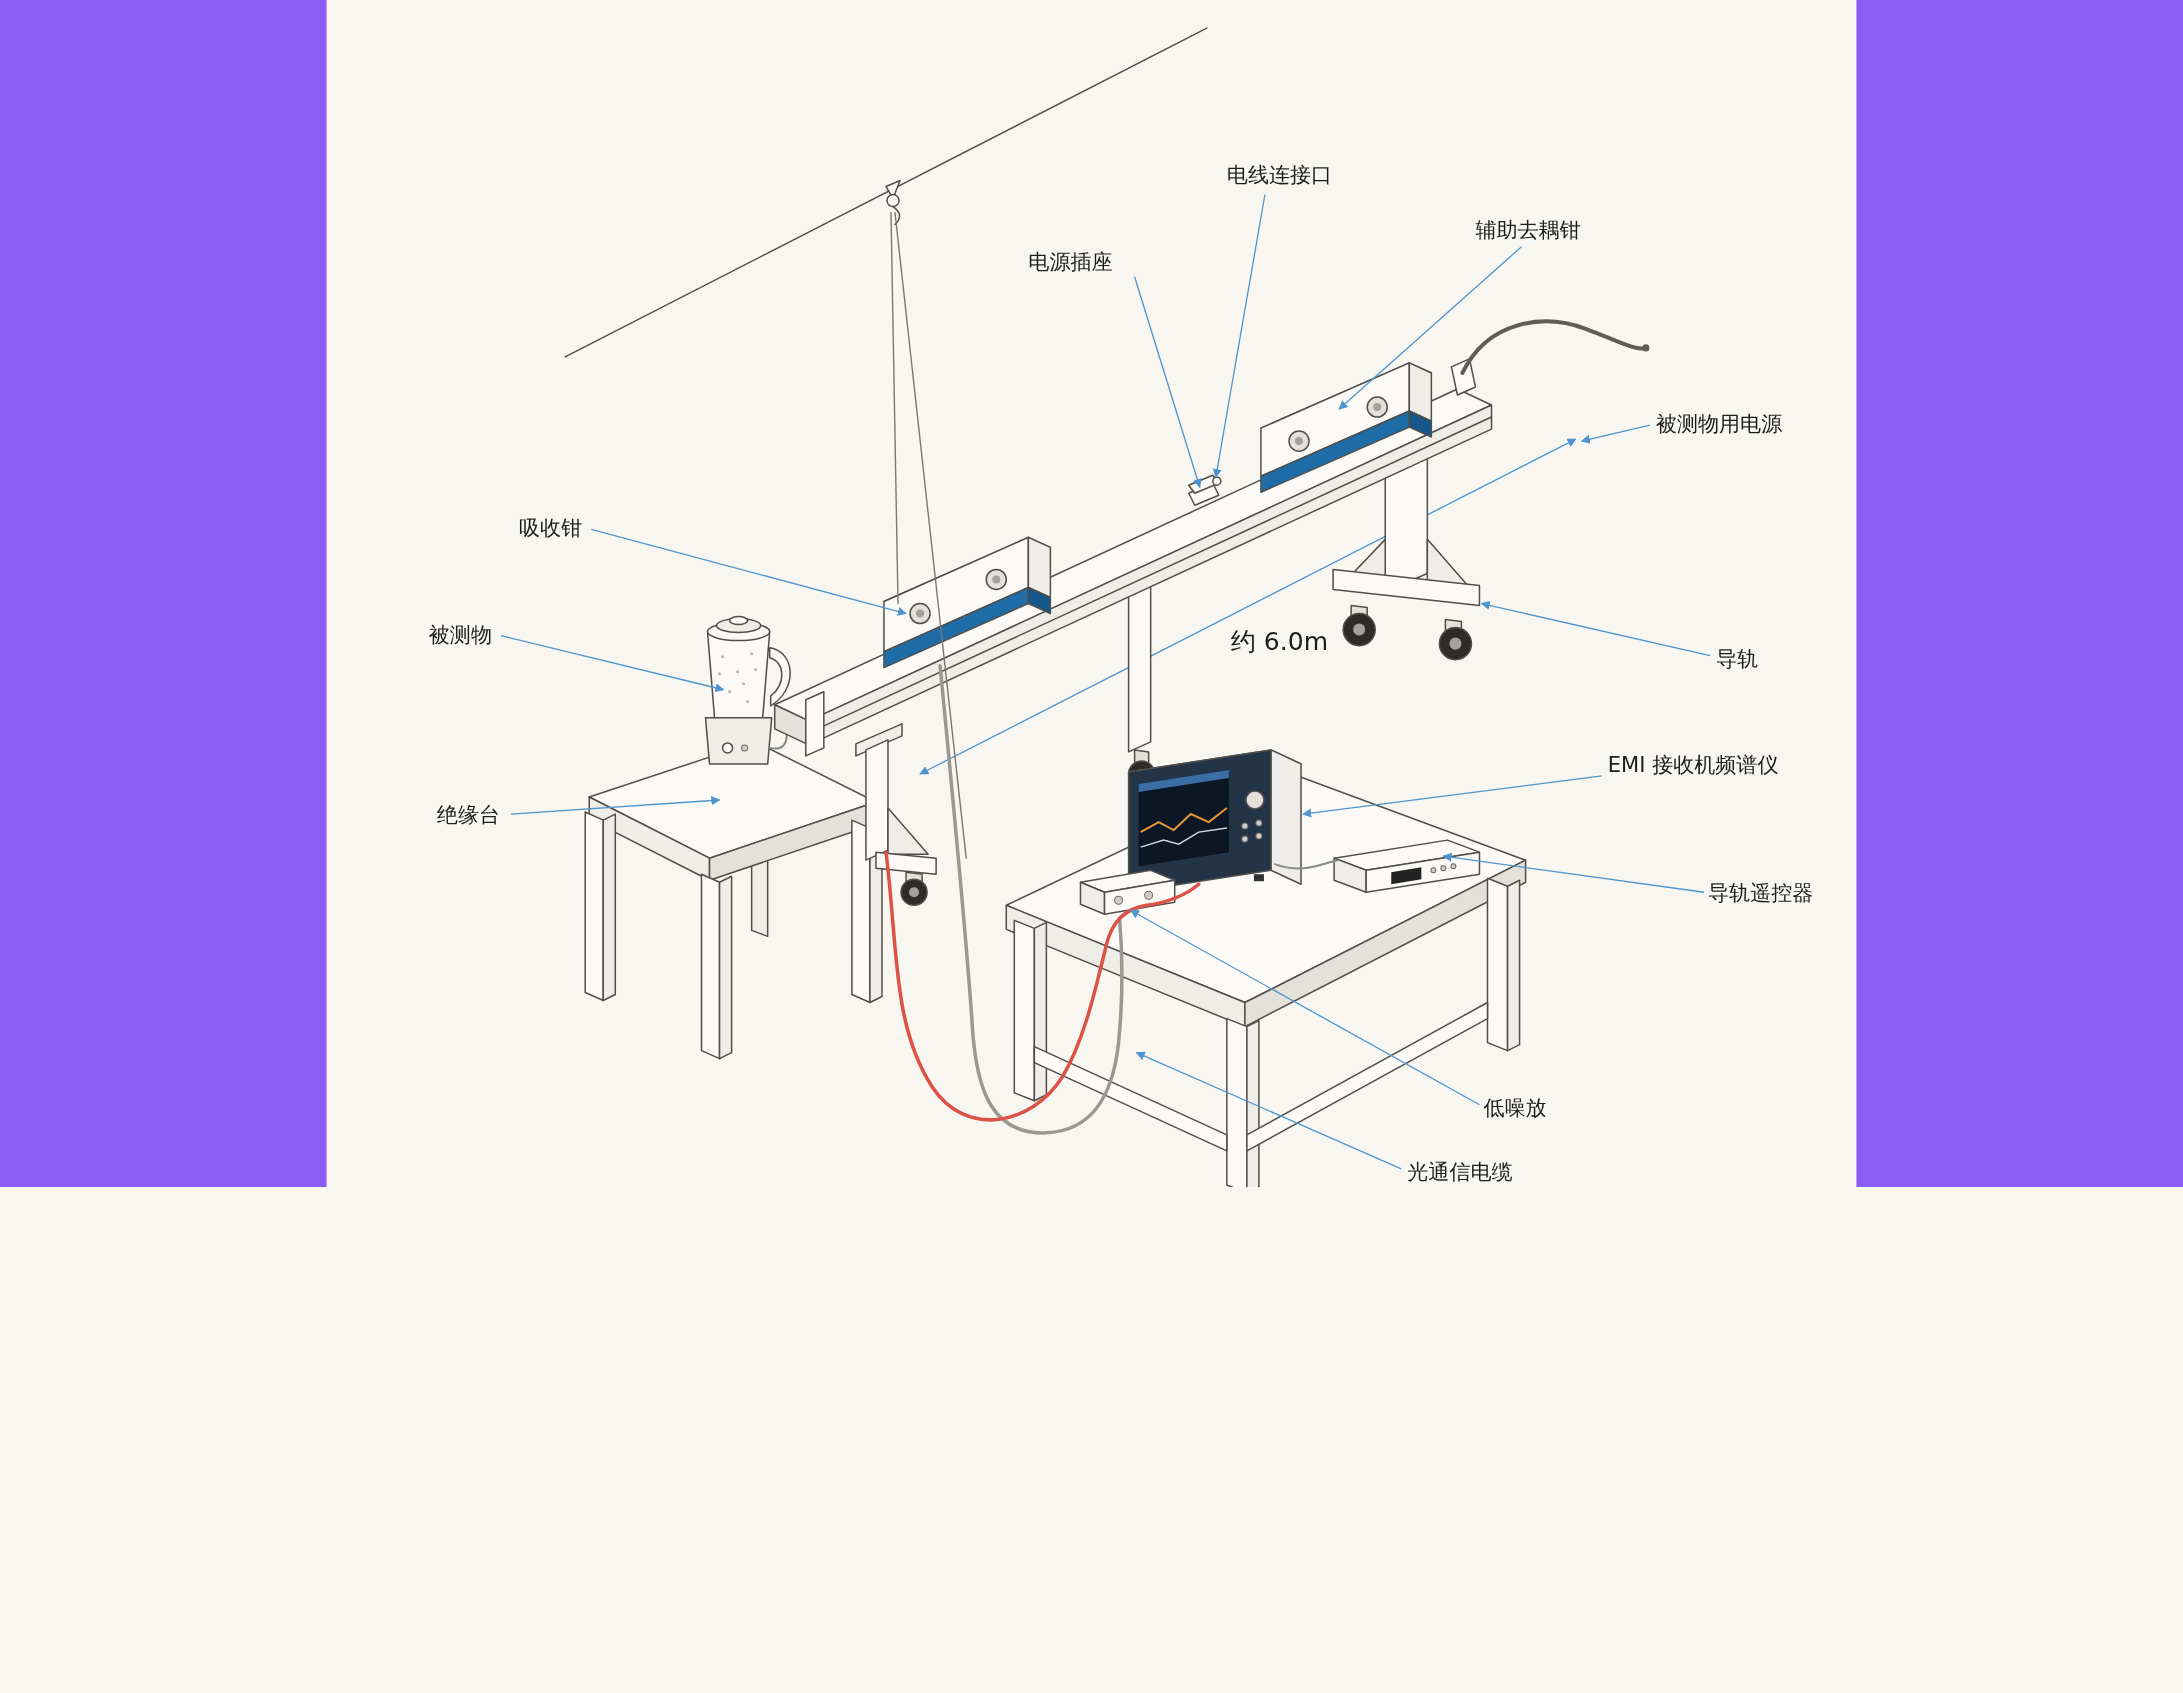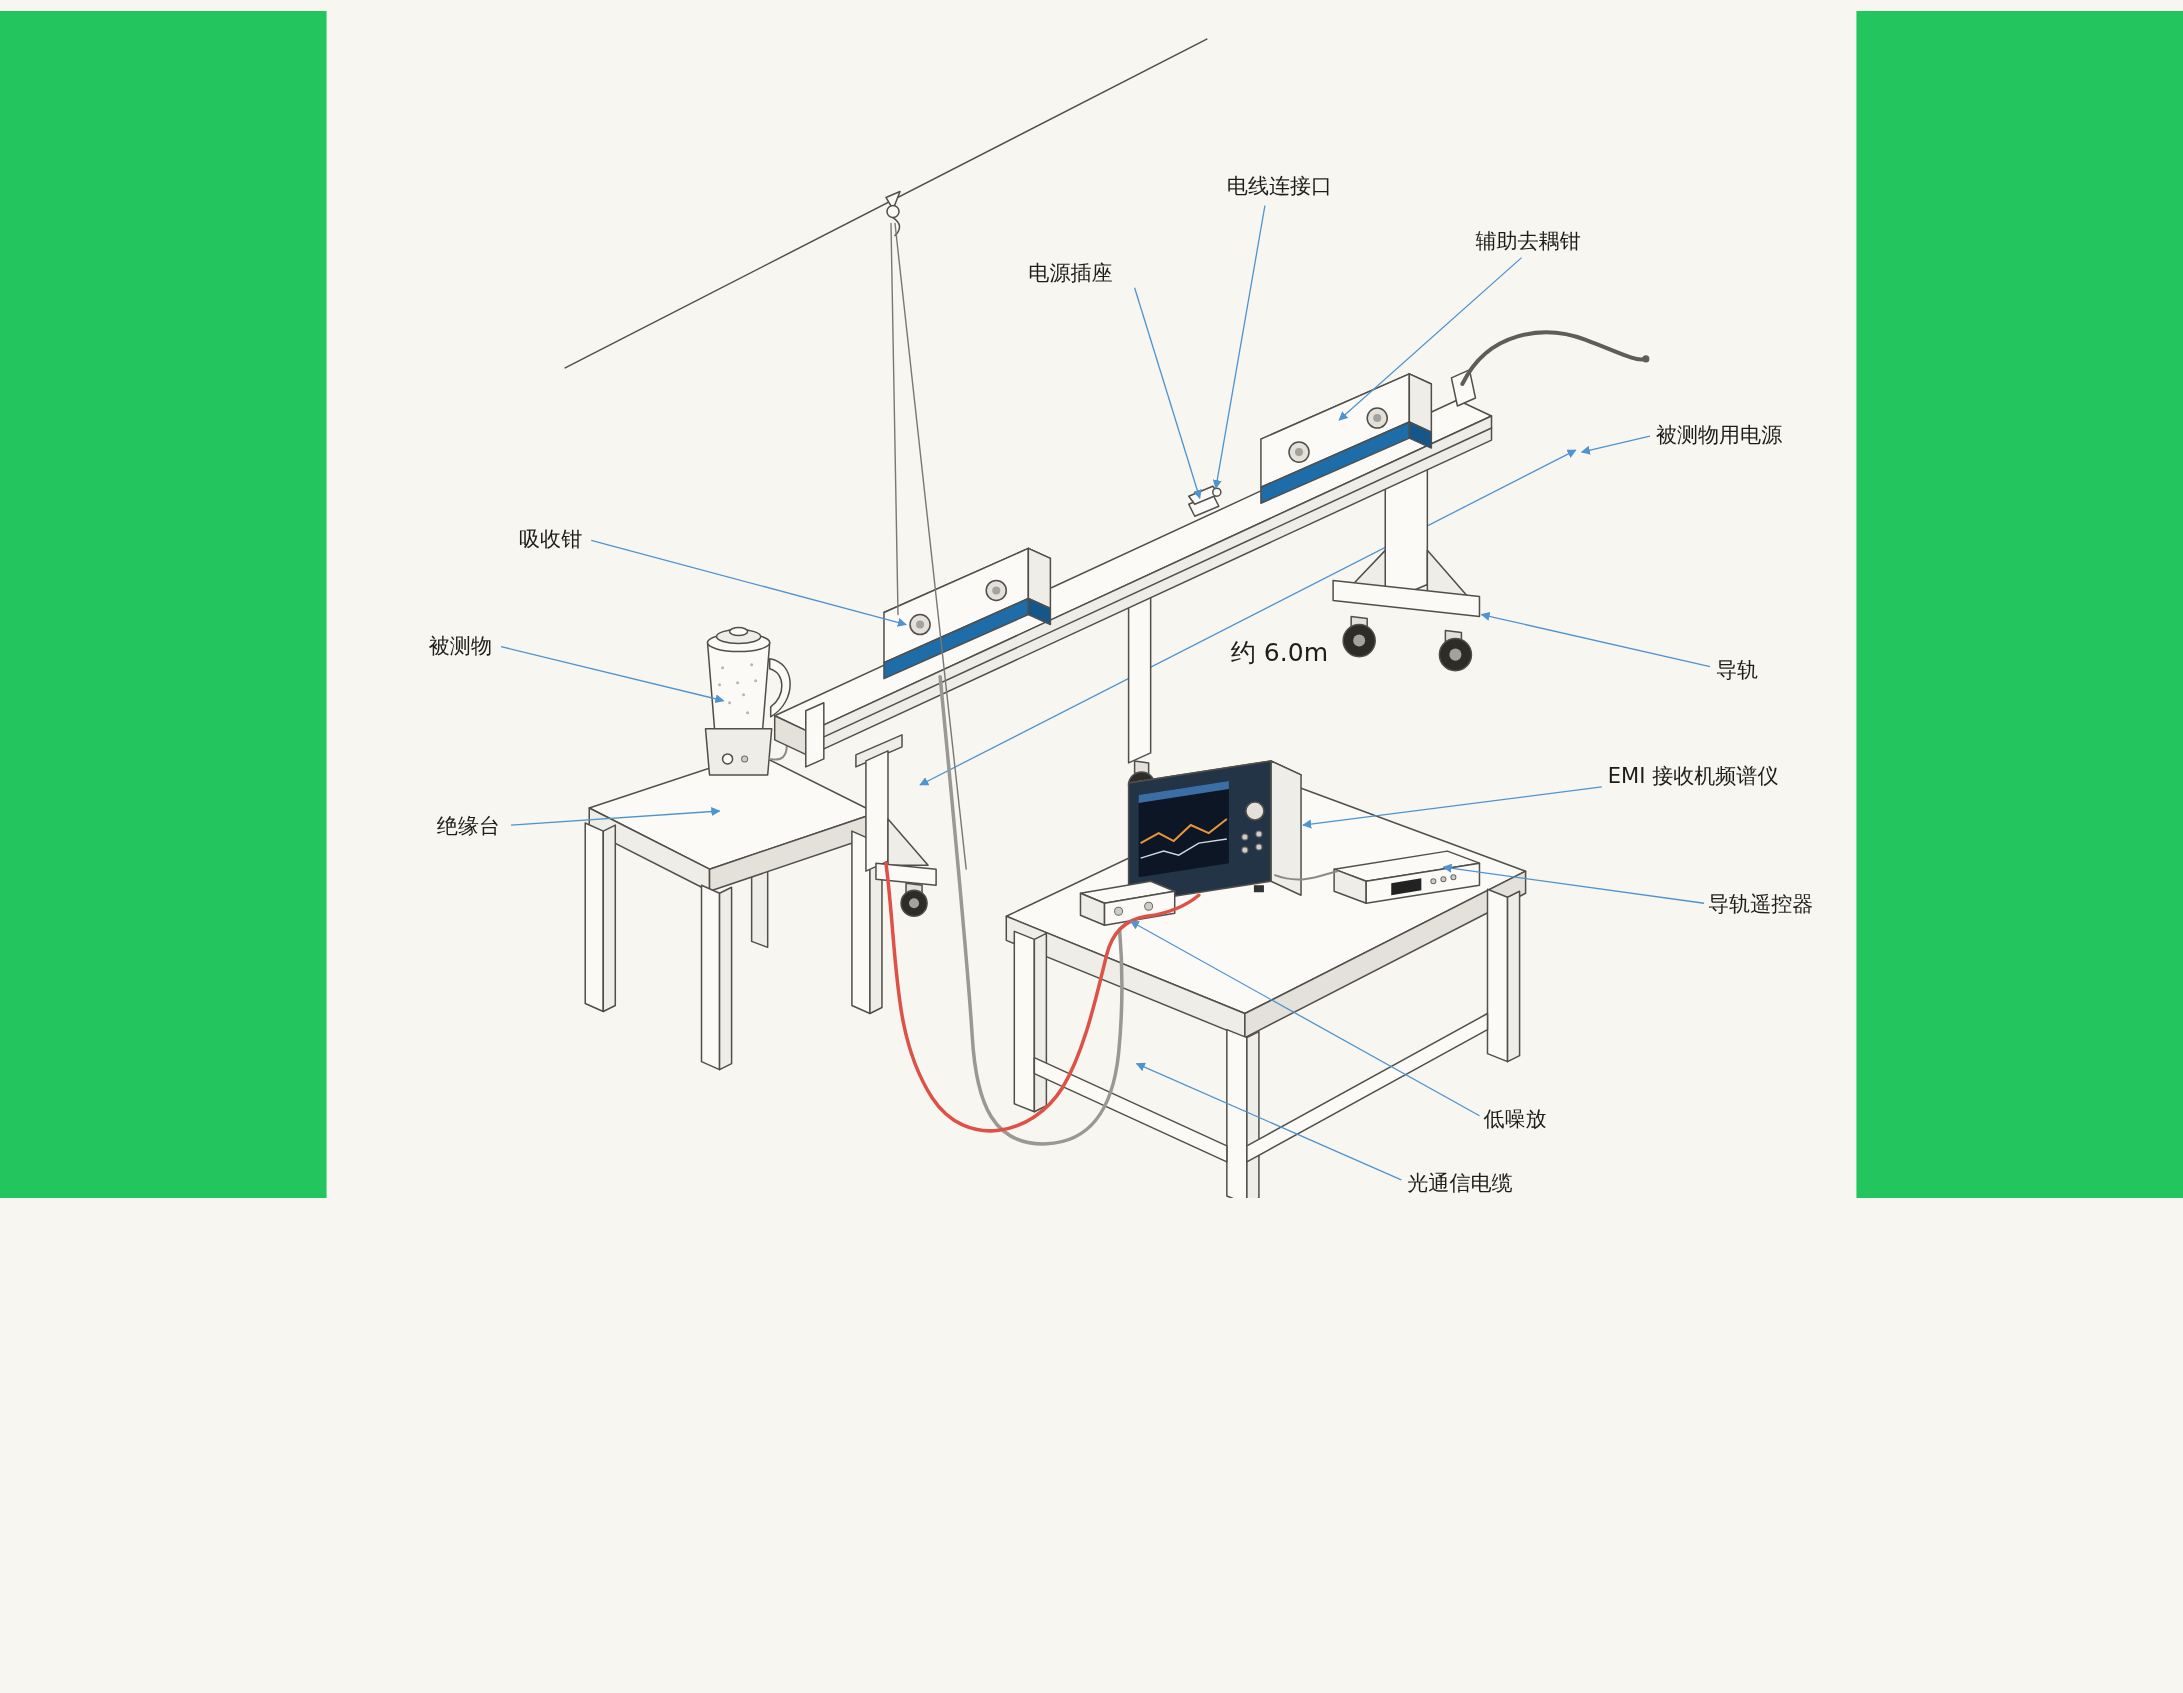--- a/index.html
+++ b/index.html
@@ -1,16 +1,16 @@
 <!DOCTYPE html>
 <html style="font-size:11.4px"><head>
 <meta charset="utf-8">
 <style>
   html,body{margin:0;padding:0;background:#f8f6f1;}
-  .stage{position:relative;width:2183px;height:1187px;background:#22c55e;overflow:hidden;margin-top:11px;}
+  .stage{position:relative;width:2183px;height:1187px;background:#8b5cf6;overflow:hidden;}
   .stage svg{display:block;width:100%;height:100%;}
   .s{stroke:#514f4b;stroke-width:1.5;stroke-linejoin:round;stroke-linecap:round;}
   .fw{fill:#fbfaf7;}
   .fs{fill:#efede8;}
   .fd{fill:#e3e1da;}
   .nf{fill:none;}
   .rope{stroke:#7a7872;stroke-width:1.4;fill:none;stroke-linecap:round;}
   .cable-gray{stroke:#9a9892;stroke-width:3.5;fill:none;stroke-linecap:round;}
   .cable-dark{stroke:#5f5d58;stroke-width:4;fill:none;stroke-linecap:round;}
   .cable-thin{stroke:#8a8a86;stroke-width:2;fill:none;stroke-linecap:round;}

